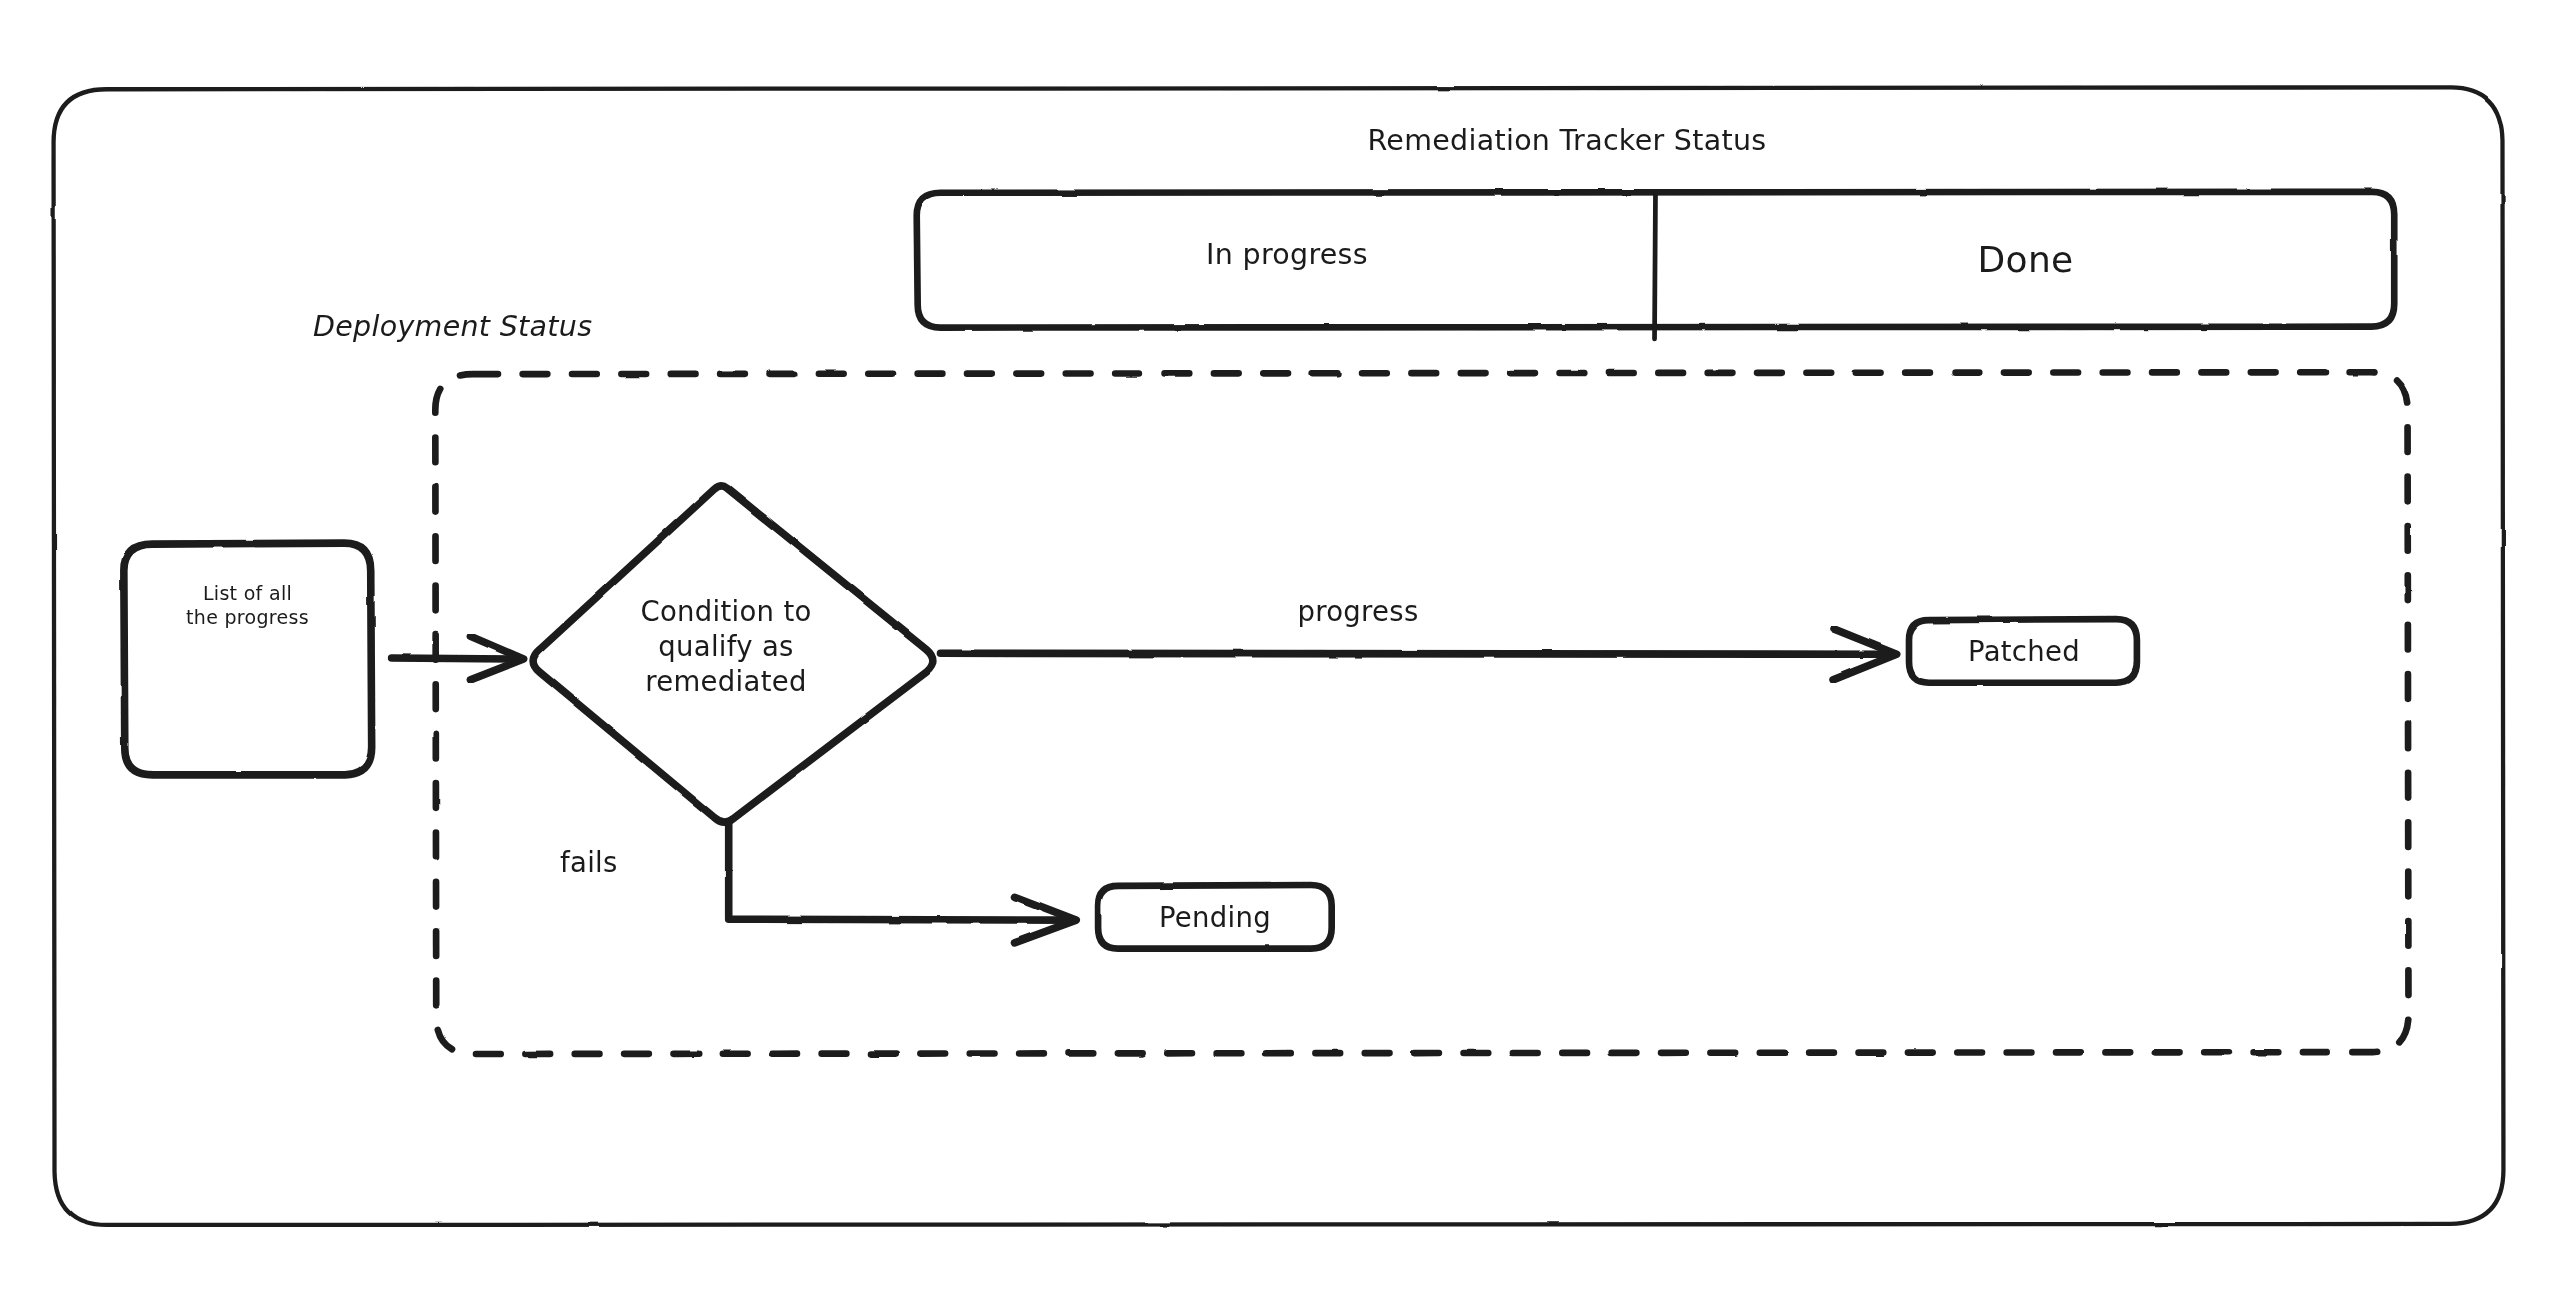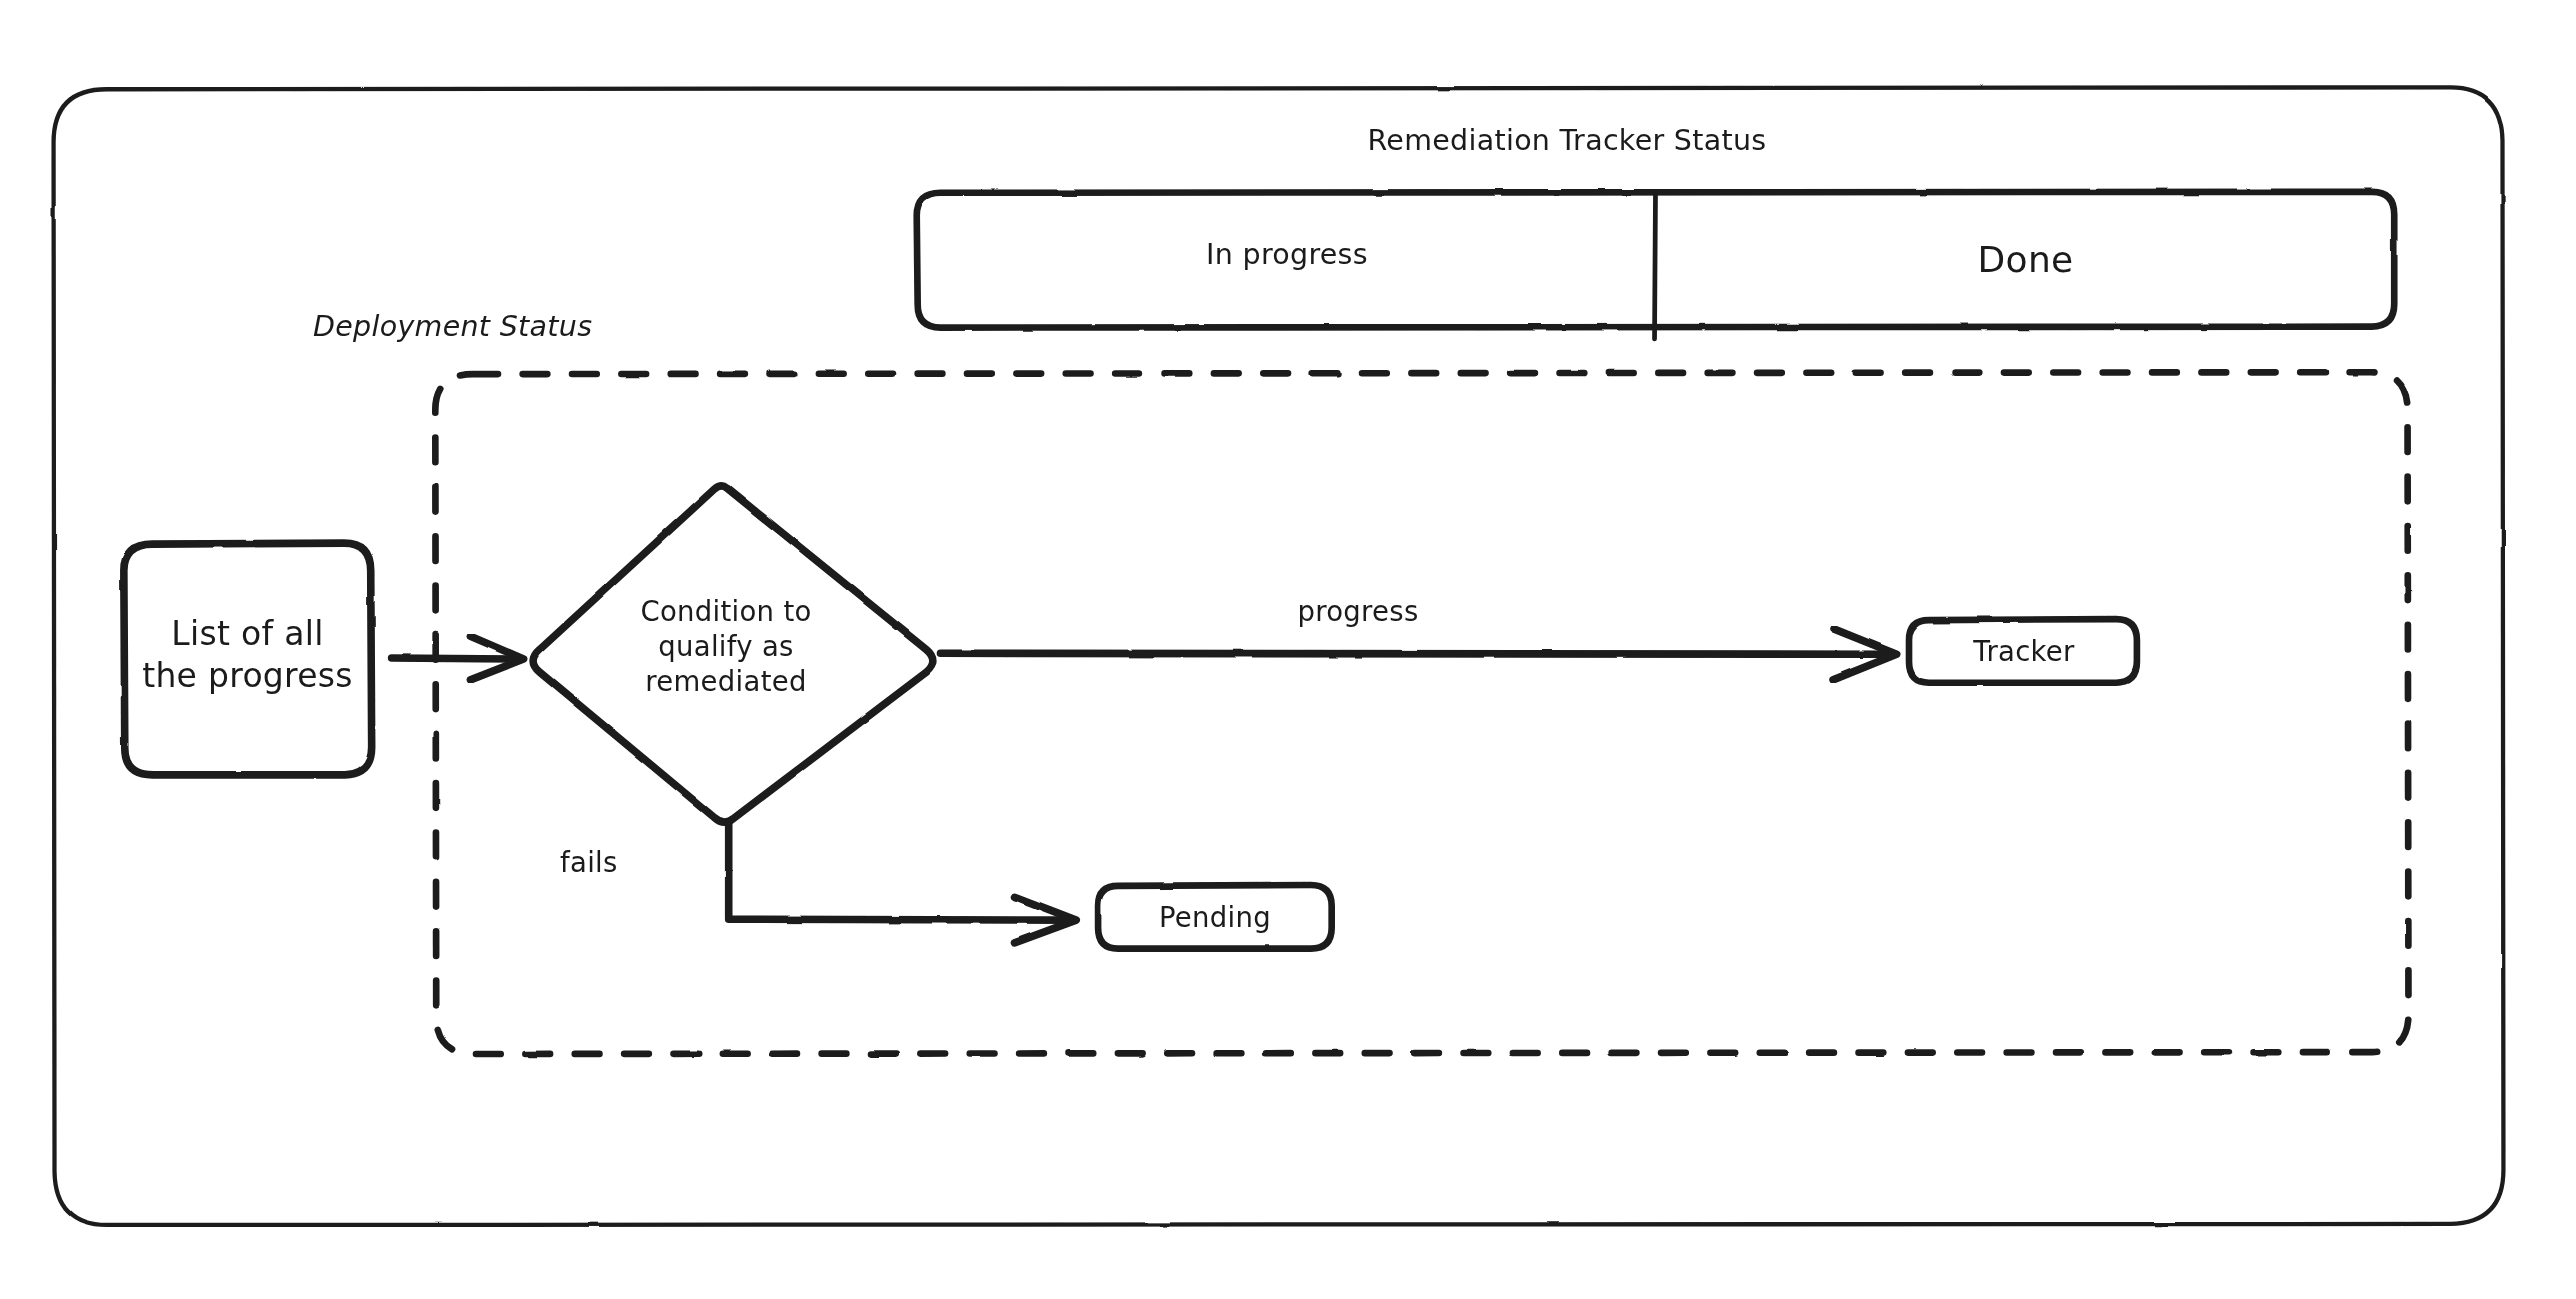--- a/index.html
+++ b/index.html
@@ -51,22 +51,22 @@
   }
   #cell-done {
     left: 1662px; top: 237px; width: 727px;
     font-size: 36px;
   }
   #deployment-title {
     left: 313px; top: 309px; width: 437px;
     font-size: 28.5px; text-align: left; font-style: italic;
   }
   #artifacts-label {
-    left: 125px; top: 613px; width: 245px;
-    font-size: 33px;
+    left: 125px; top: 581px; width: 245px;
+    font-size: 19px;
   }
   #condition-label {
     left: 579px; top: 594px; width: 294px;
     font-size: 27.5px;
   }
   #succeeds-label {
     left: 1187px; top: 594px; width: 342px;
     font-size: 27.5px;
   }
   #fails-label {
@@ -169,18 +169,18 @@
   <div class="lbl lbl-multi" id="condition-label">
     <span>Condition to</span><br>
     <span>qualify as</span><br>
     <span>remediated</span>
   </div>
 
   <div class="lbl" id="succeeds-label">progress</div>
 
   <div class="lbl" id="fails-label">fails</div>
 
-  <div class="lbl" id="patched-label">Tracker</div>
+  <div class="lbl" id="patched-label">Patched</div>
 
   <div class="lbl" id="pending-label">Pending</div>
 
 </div>
 
 
 </body></html>

